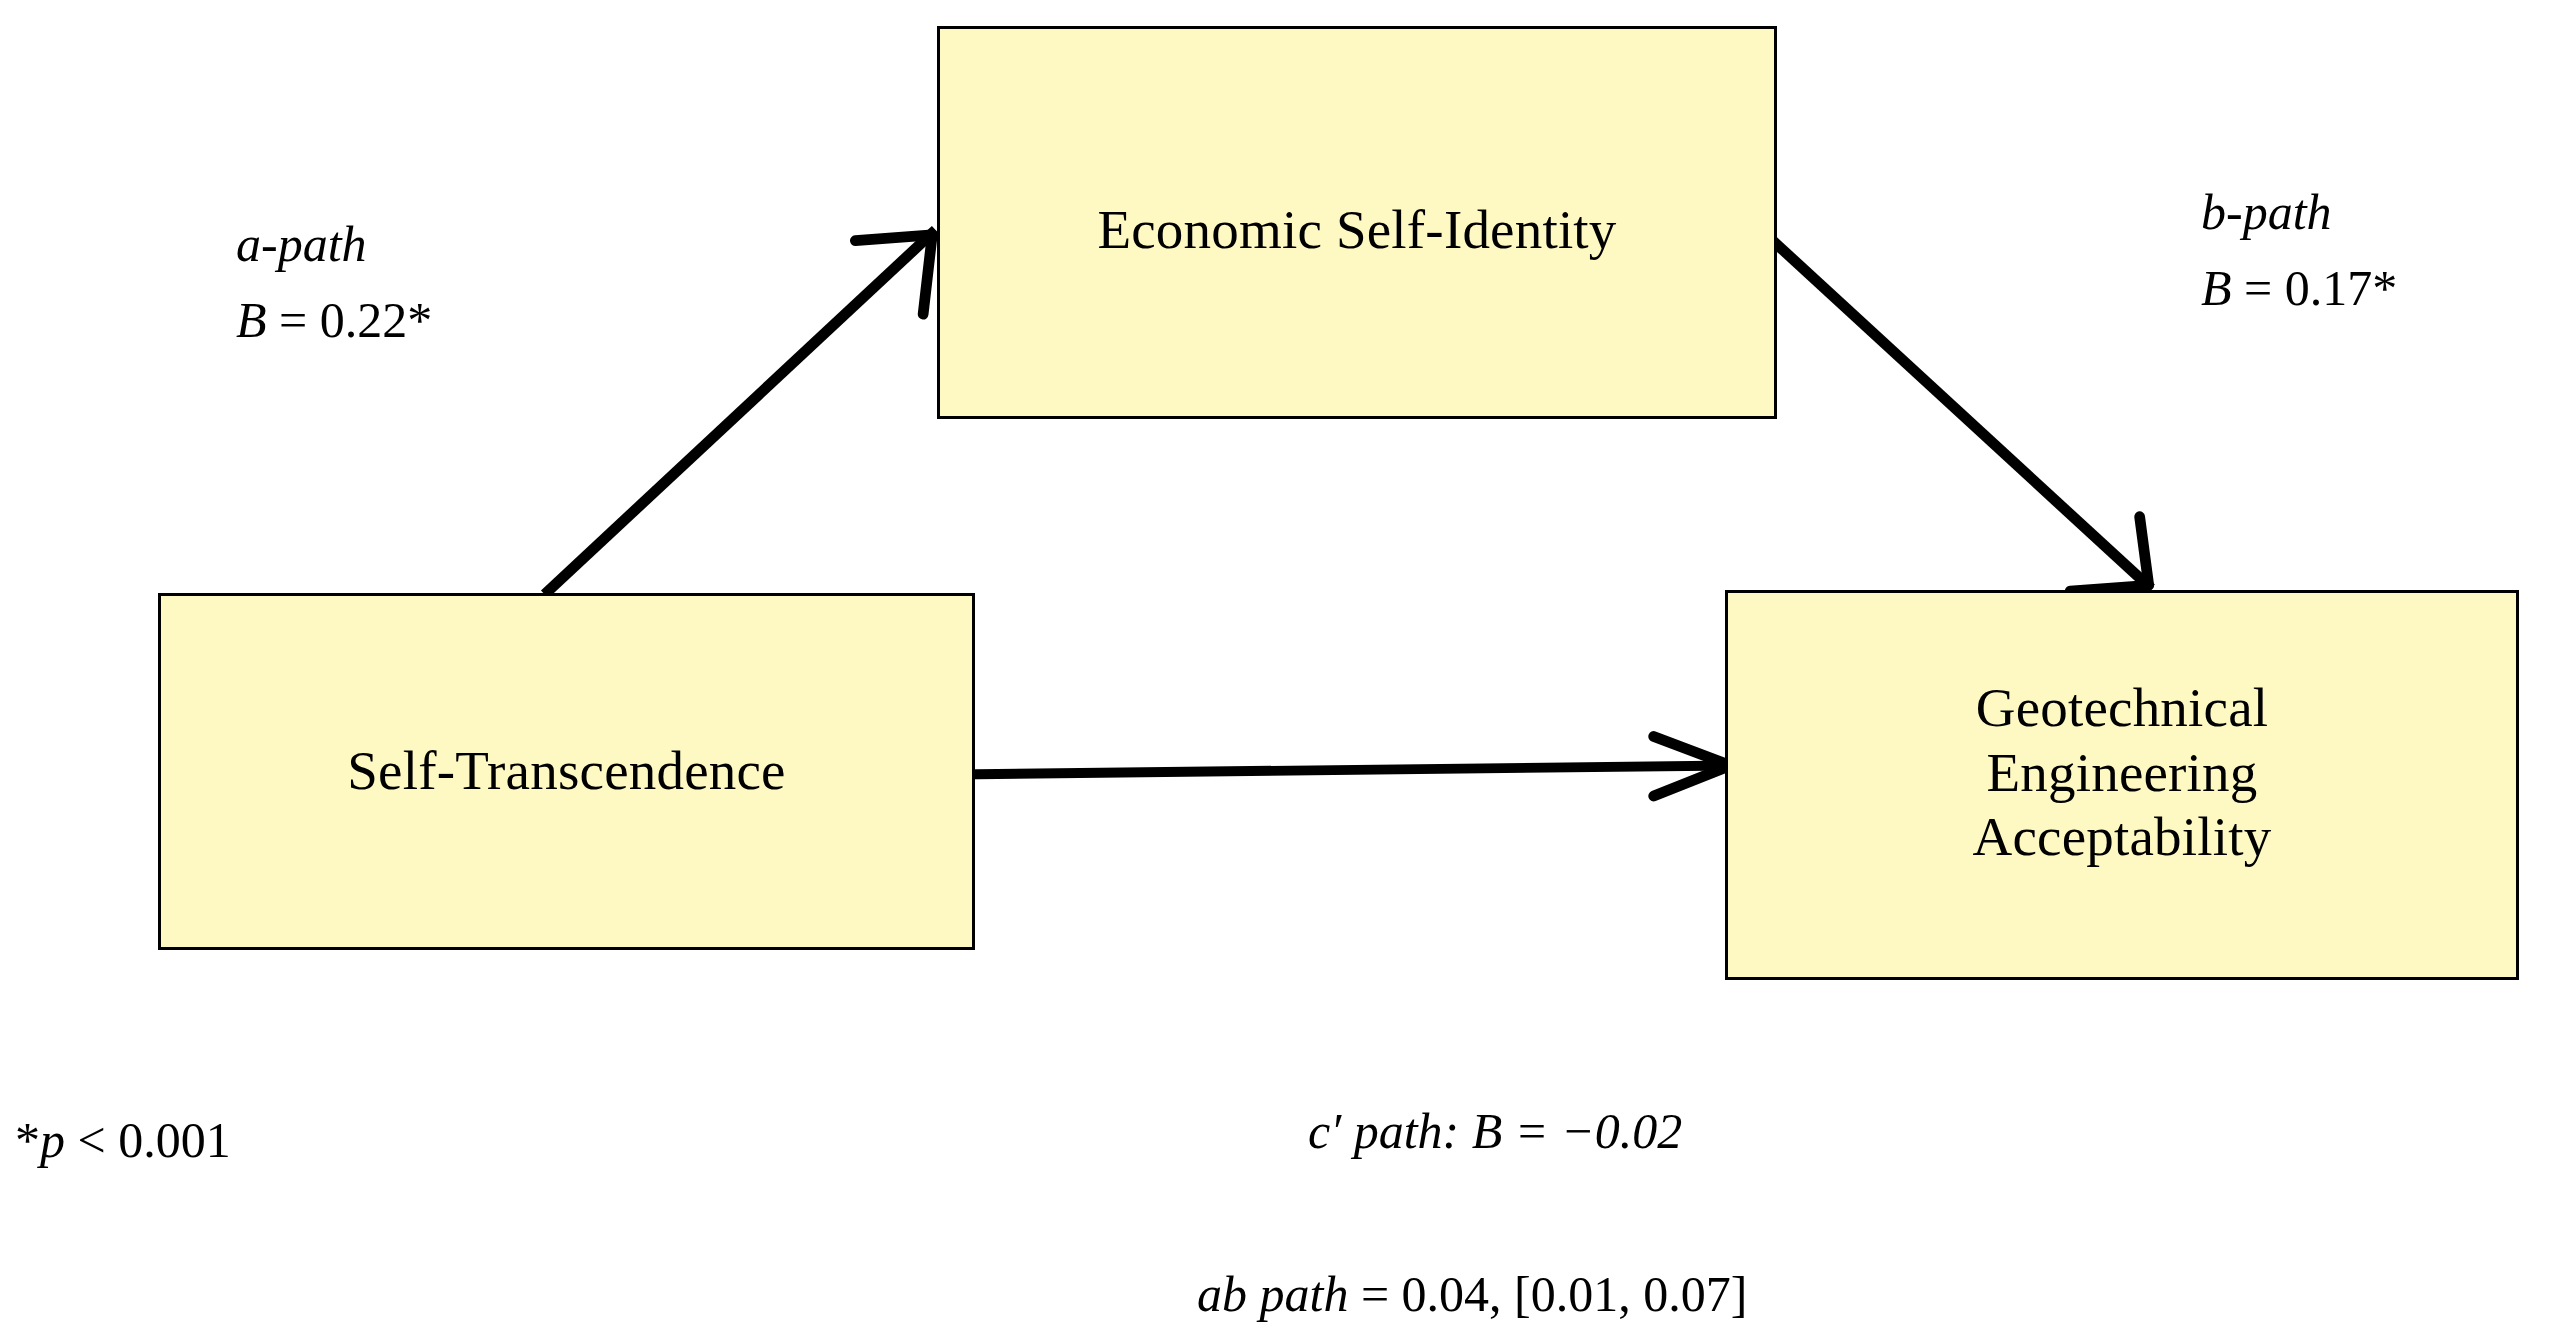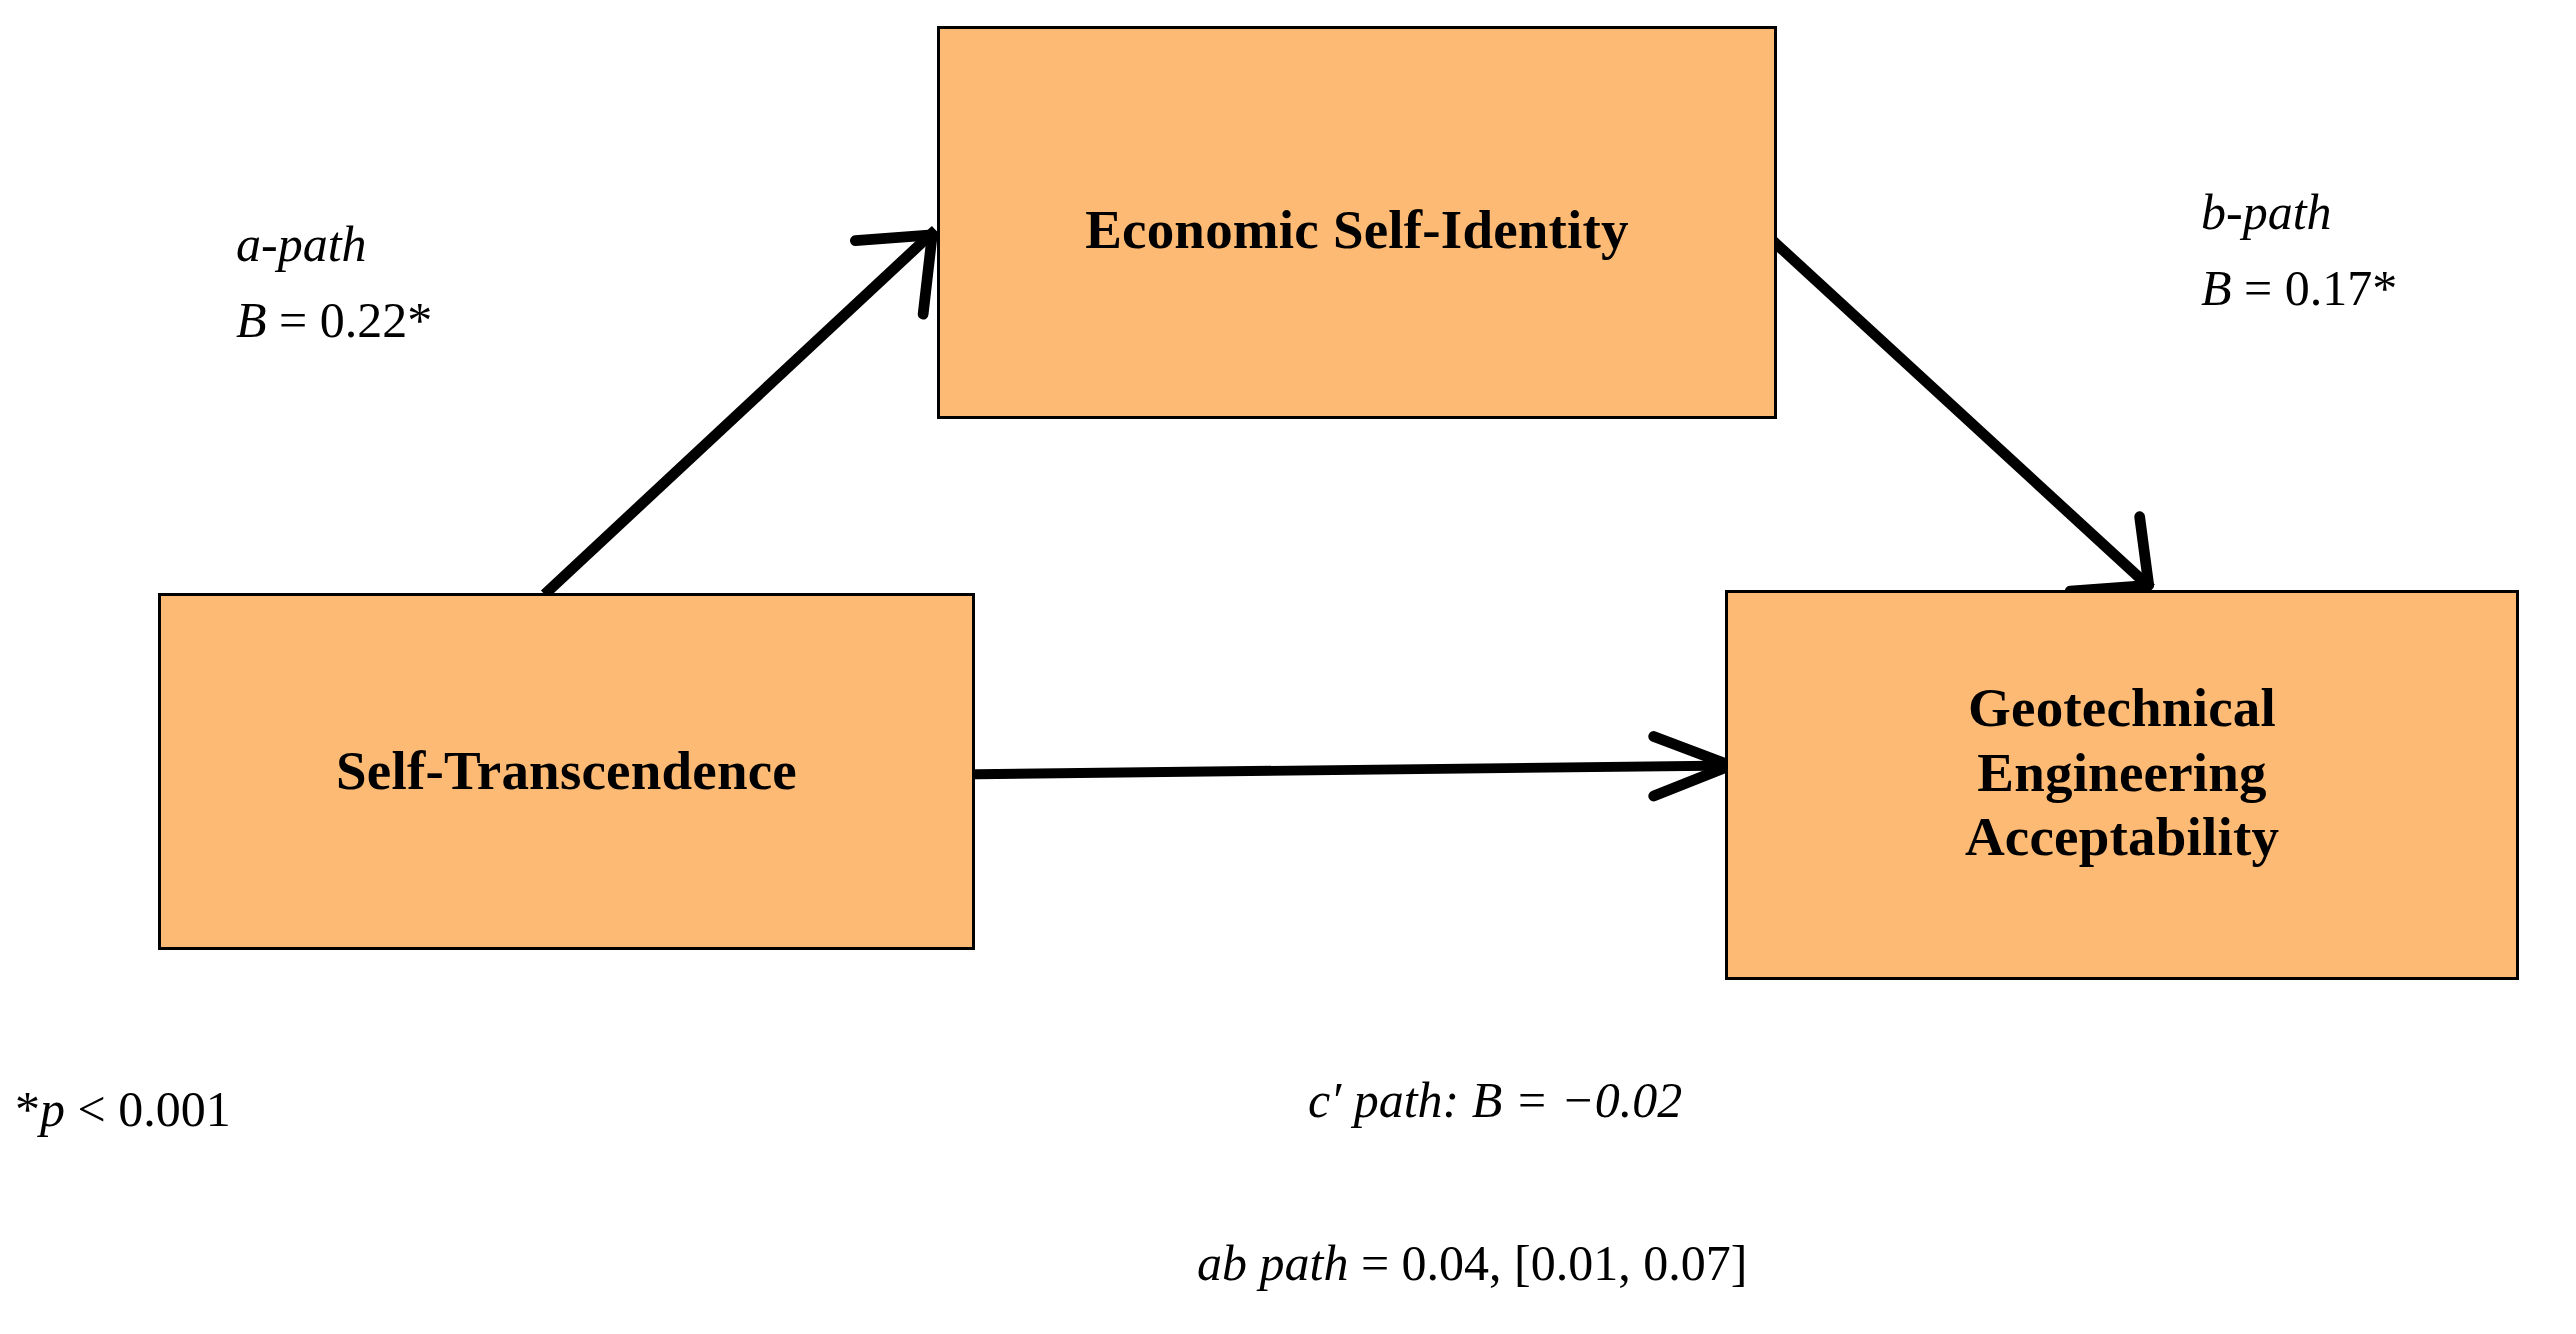--- a/index.html
+++ b/index.html
@@ -15,26 +15,25 @@
     font-family: "Liberation Serif", "DejaVu Serif", serif;
     color: #000000;
     overflow: hidden;
   }
 
   
   .node-box {
     position: absolute;
     box-sizing: border-box;
     border: 3.3px solid #000000;
-    background: #fdba74;
+    background: #fef9c3;
     display: flex;
     align-items: center;
     justify-content: center;
     text-align: center;
-    font-weight: bold;
   }
   .node-label {
     font-size: 55px;
     line-height: 1.18;
     letter-spacing: 0.2px;
     white-space: pre-line;
   }
 
   #box-mediator {
     left: 937px;
@@ -93,20 +92,21 @@
   }
   #annot-b-path {
     left: 2201px;
     top: 174px;
   }
 
   .footnote {
     position: absolute;
     font-size: 50px;
     white-space: nowrap;
+    margin-top: 31px;
   }
   .footnote .it {
     font-style: italic;
   }
 
   #footnote-significance {
     left: 15px;
     top: 1080px;
   }
   #annot-c-path {

